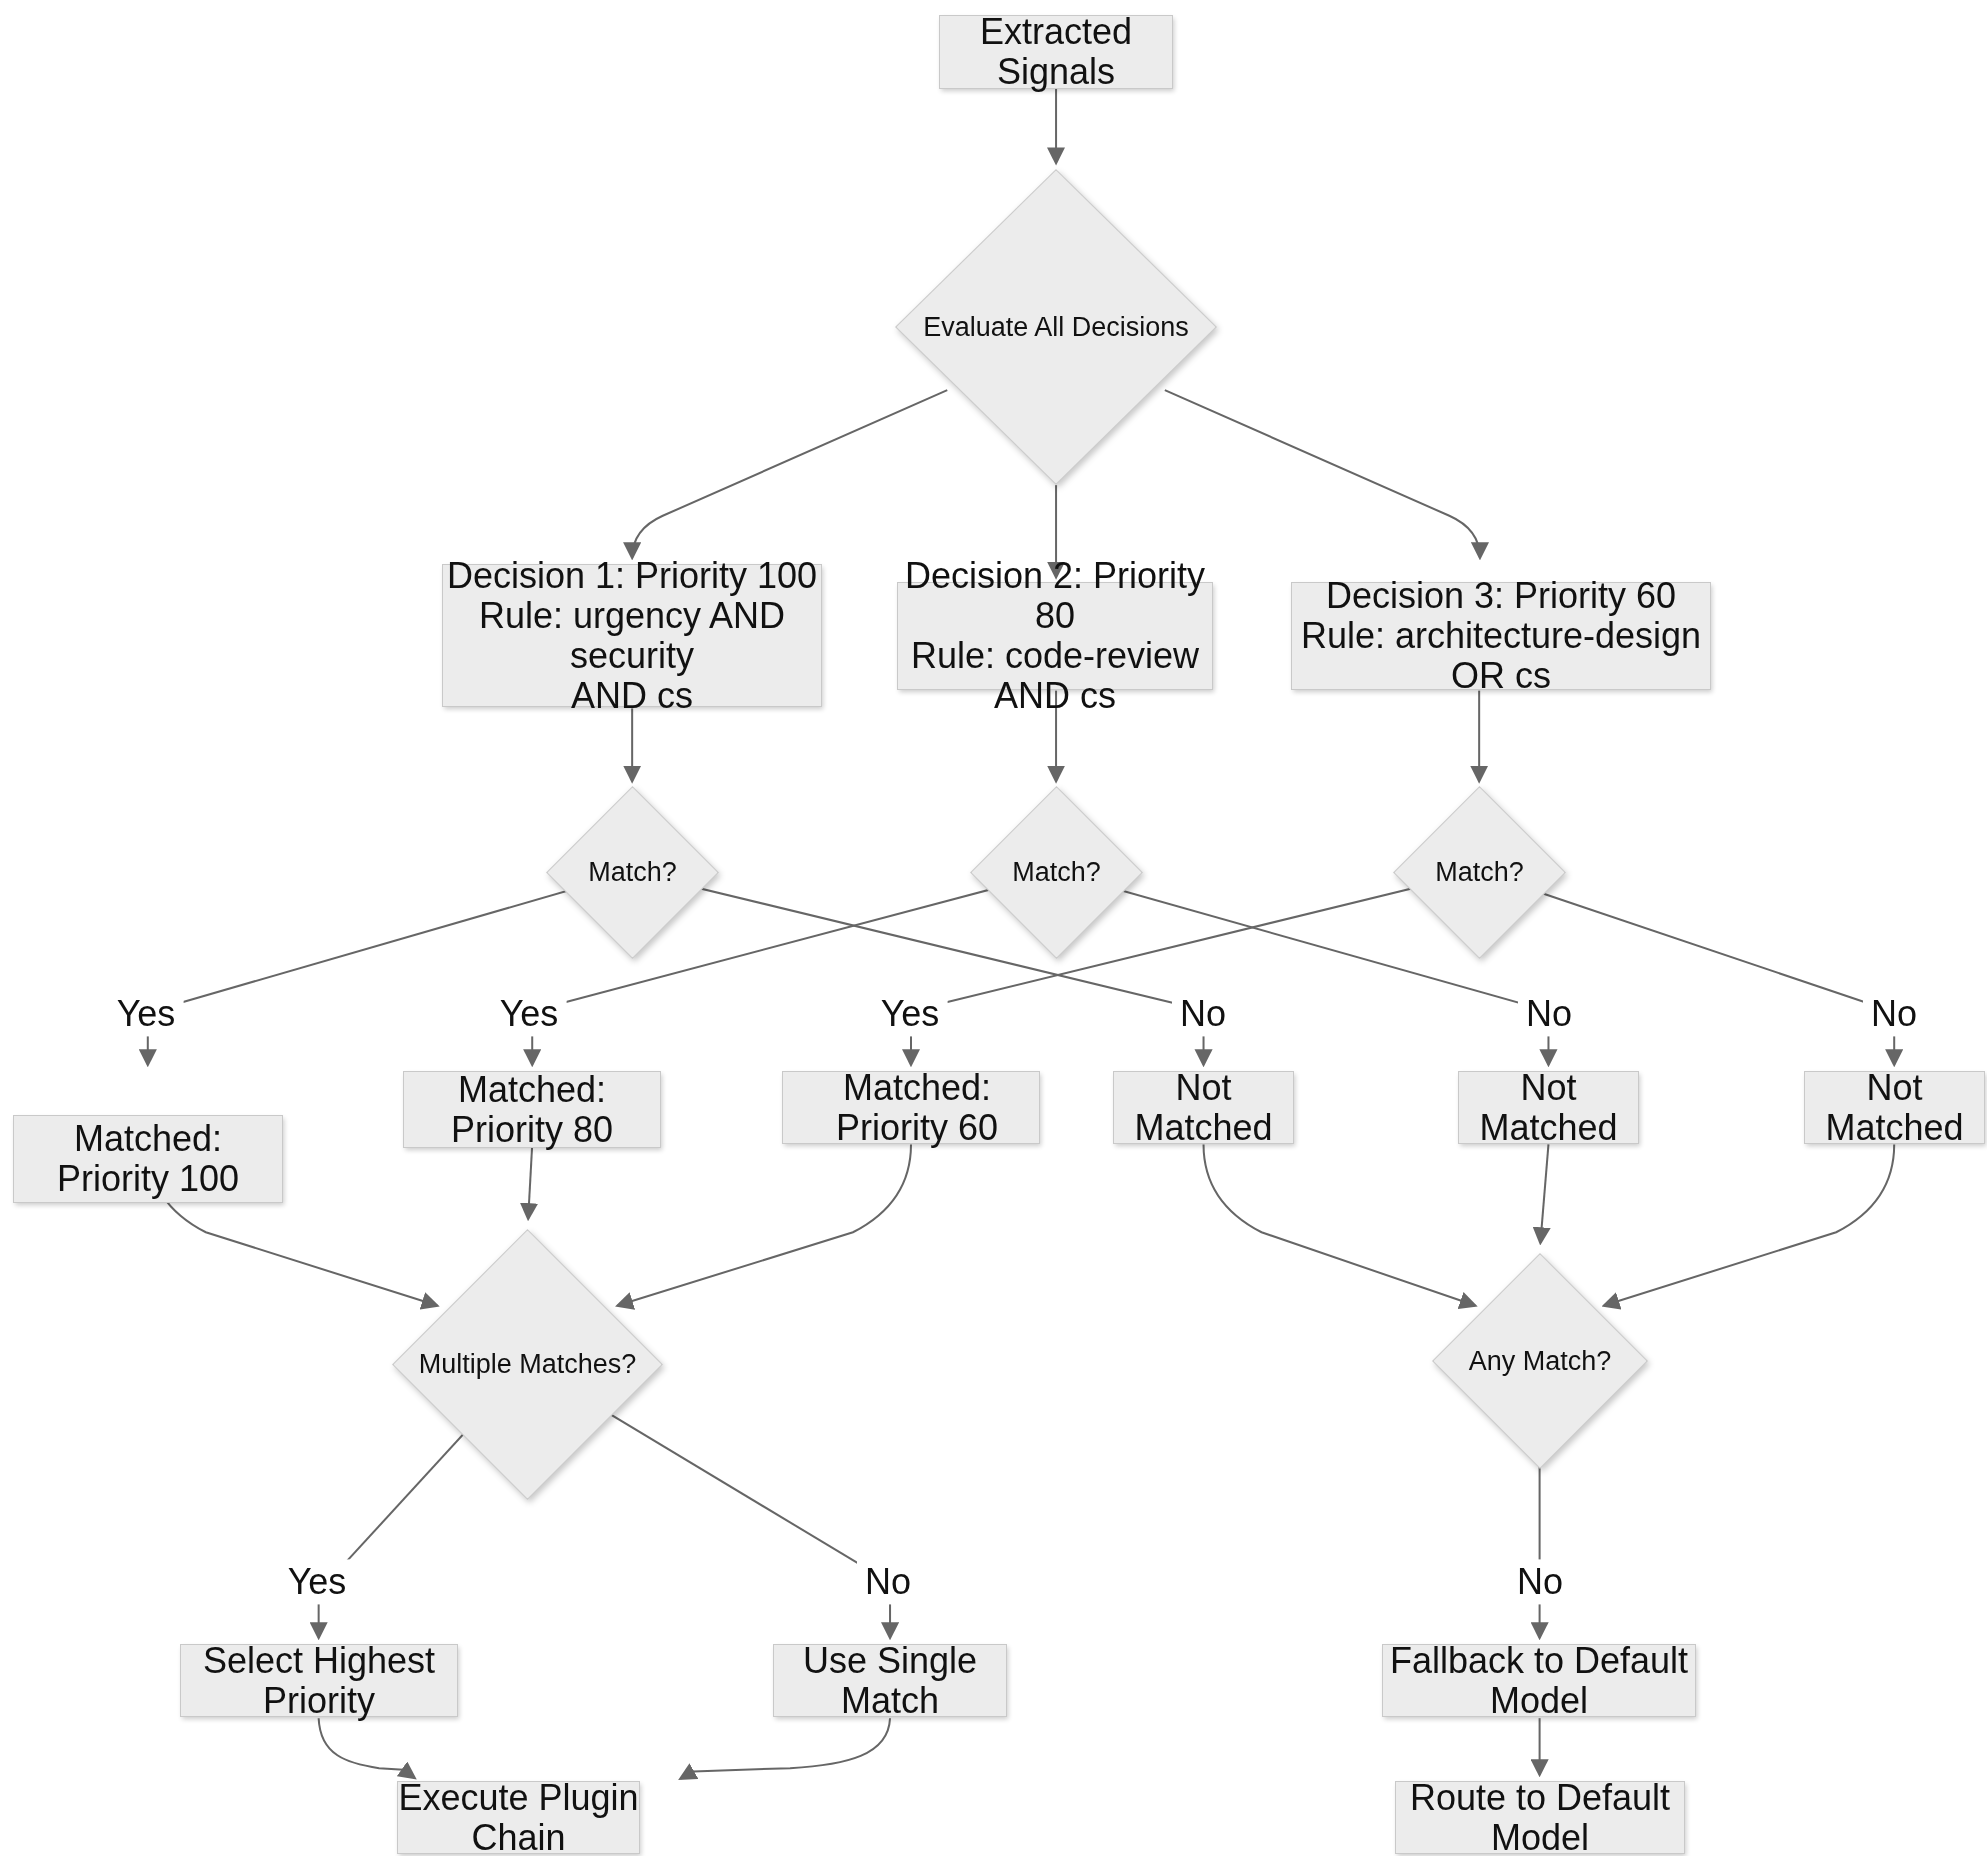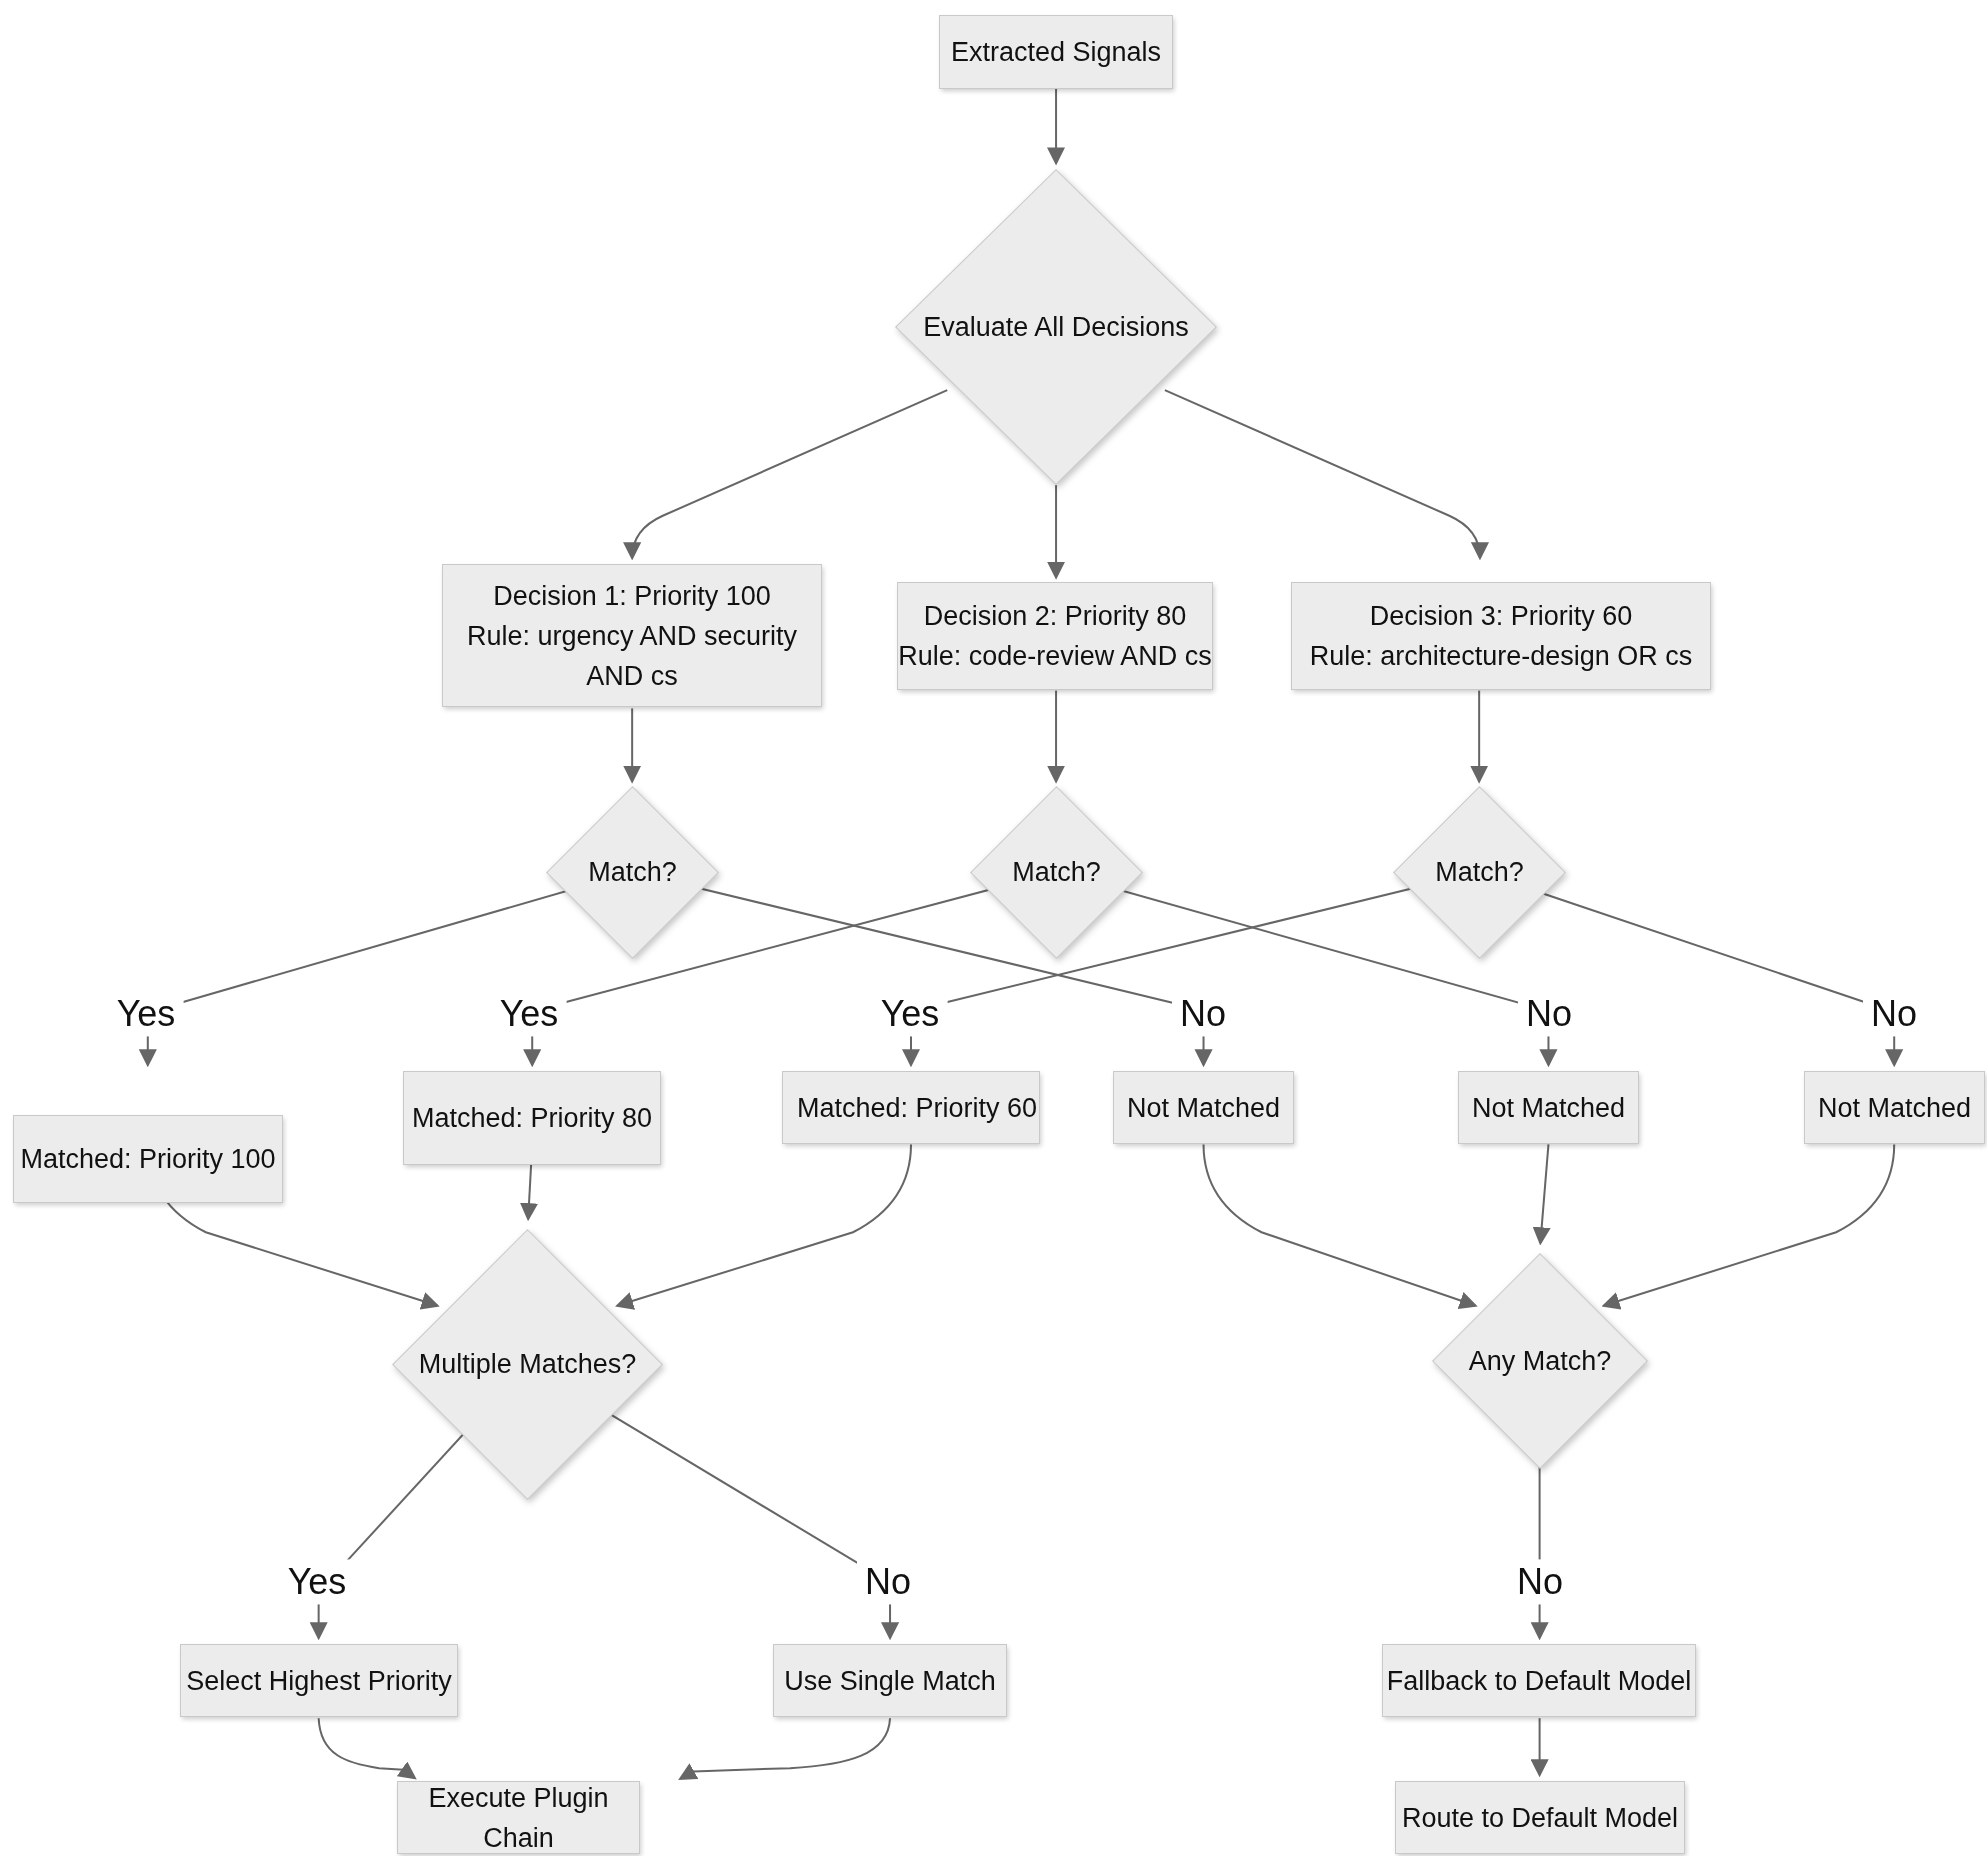--- a/index.html
+++ b/index.html
@@ -14,21 +14,21 @@
   #edge-layer{position:absolute;left:0;top:0;width:1988px;height:1856px;}
   .edge{stroke:#666666;stroke-width:2.5px;fill:none;}
   .box{
     position:absolute;
     background:#ececec;
     border:1.6px solid #c9c9c9;
     box-shadow:2.4px 3.2px 4.8px rgba(0,0,0,0.20);
     display:flex;flex-direction:column;
     align-items:center;justify-content:center;
     text-align:center;
-    font-size:27px;line-height:40px;
+    font-size:36px;line-height:40px;
     box-sizing:border-box;
   }
   .diamond{position:absolute;filter:drop-shadow(2.4px 3.2px 3.2px rgba(0,0,0,0.22));}
   .diamond::before{
     content:"";position:absolute;inset:0;background:#cccccc;
     clip-path:polygon(50% 0,100% 50%,50% 100%,0 50%);
   }
   .diamond::after{
     content:"";position:absolute;inset:1.6px;background:#ececec;
     clip-path:polygon(50% 0,100% 50%,50% 100%,0 50%);
@@ -135,21 +135,21 @@
   <div class="elabel" style="left:146px;top:1014px;">Yes</div>
   <div class="elabel" style="left:529px;top:1014px;">Yes</div>
   <div class="elabel" style="left:910px;top:1014px;">Yes</div>
   <div class="elabel" style="left:1203px;top:1014px;">No</div>
   <div class="elabel" style="left:1549px;top:1014px;">No</div>
   <div class="elabel" style="left:1894px;top:1014px;">No</div>
 
   <div class="box" style="left:13px;top:1115px;width:270px;height:88px;">
     <span>Matched: Priority 100</span>
   </div>
-  <div class="box" style="left:403px;top:1071px;width:258px;height:94px;">
+  <div class="box" style="left:403px;top:1071px;width:258px;height:77px;">
     <span>Matched: Priority 80</span>
   </div>
   <div class="box" style="left:782px;top:1071px;width:258px;height:73px;padding-left:12px;">
     <span>Matched: Priority 60</span>
   </div>
   <div class="box" style="left:1113px;top:1071px;width:181px;height:73px;">
     <span>Not Matched</span>
   </div>
   <div class="box" style="left:1458px;top:1071px;width:181px;height:73px;">
     <span>Not Matched</span>

